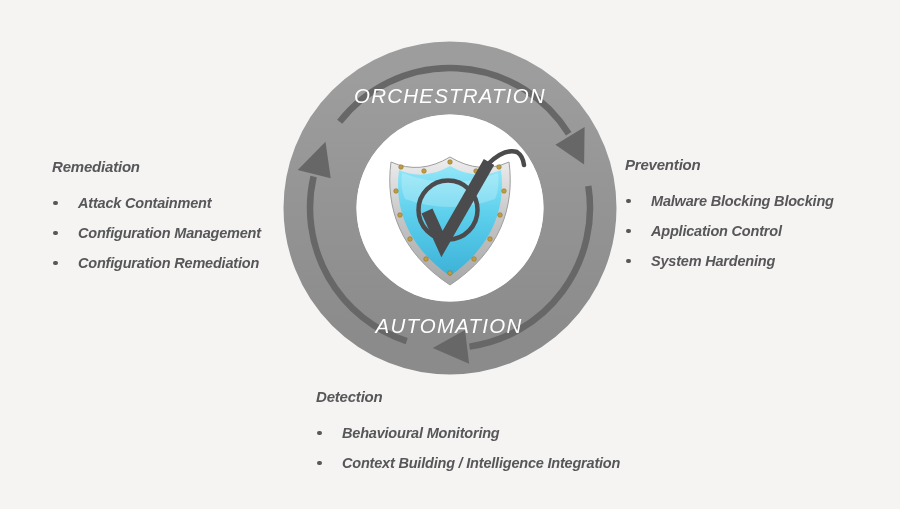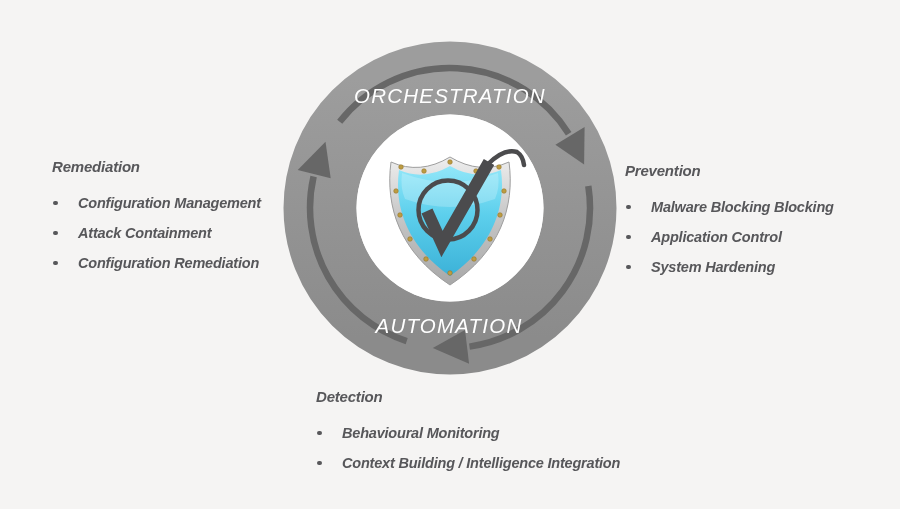--- a/index.html
+++ b/index.html
@@ -35,21 +35,21 @@
     letter-spacing:-0.2px;
     white-space:nowrap;
   }
   .dot{
     width:4.5px;height:4.5px;border-radius:50%;
     background:#57575a;
     margin-left:1px;margin-right:20.5px;
     flex:0 0 auto;
   }
   .g-remediation{left:52px;top:150px;}
-  .g-prevention{left:625px;top:154px;}
+  .g-prevention{left:625px;top:148px;}
   .g-detection{left:316px;top:380px;}
 </style>
 </head>
 <body>
 
 <div class="stage">
 
   <svg class="ring" width="900" height="509" viewBox="0 0 900 509">
     <defs>
       <linearGradient id="ringGrad" x1="0" y1="0" x2="0" y2="1">
@@ -114,25 +114,25 @@
       <path d="M427,211 L442,244 L489,162" fill="none" stroke="#4b4b4d" stroke-width="12" stroke-linejoin="miter" stroke-linecap="butt"></path>
       <path d="M487,165 Q504,148 517,152 Q523,156 524,165" fill="none" stroke="#4b4b4d" stroke-width="4.5" stroke-linecap="round"></path>
     </g>
   </svg>
 
   <div class="group g-remediation">
     <div class="group-title">Remediation</div>
     <ul class="items">
       <li class="item">
         <span class="dot"></span>
-        <span>Configuration Management</span>
+        <span>Attack Containment</span>
       </li>
       <li class="item">
         <span class="dot"></span>
-        <span>Attack Containment</span>
+        <span>Configuration Management</span>
       </li>
       <li class="item">
         <span class="dot"></span>
         <span>Configuration Remediation</span>
       </li>
     </ul>
   </div>
 
   <div class="group g-prevention">
     <div class="group-title">Prevention</div>

